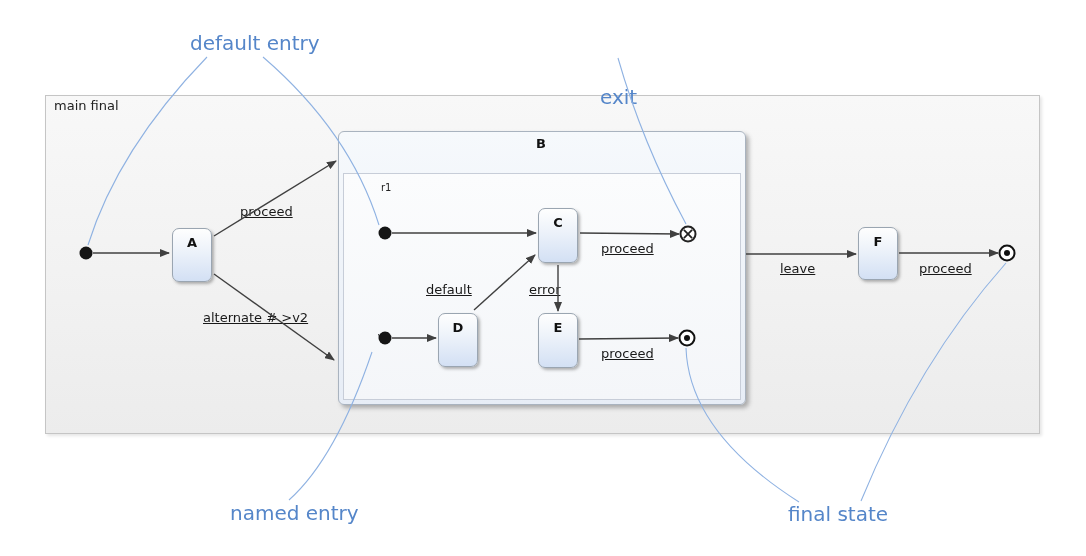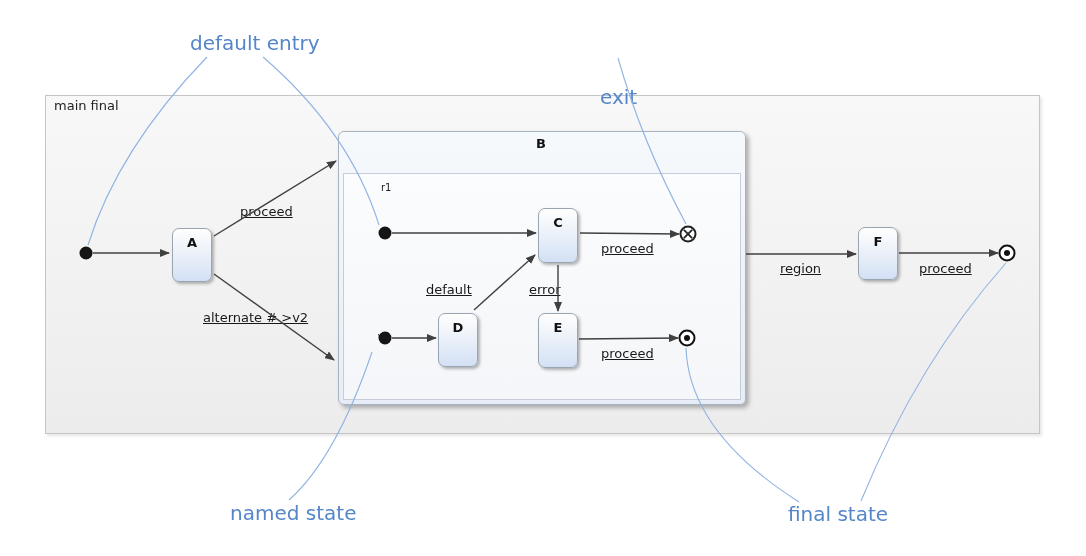--- a/index.html
+++ b/index.html
@@ -73,26 +73,26 @@
   <div class="abs state" id="state-f">F</div>
 
   <div class="abs eplabel" style="left:333px;top:332px;width:40px;text-align:center;">v2</div>
 
   <div class="abs tlabel" style="left:240px;top:205px;">proceed</div>
   <div class="abs tlabel" style="left:203px;top:311px;">alternate # &gt;v2</div>
   <div class="abs tlabel" style="left:426px;top:283px;">default</div>
   <div class="abs tlabel" style="left:529px;top:283px;">error</div>
   <div class="abs tlabel" style="left:601px;top:242px;">proceed</div>
   <div class="abs tlabel" style="left:601px;top:347px;">proceed</div>
-  <div class="abs tlabel" style="left:780px;top:262px;">region</div>
+  <div class="abs tlabel" style="left:780px;top:262px;">leave</div>
   <div class="abs tlabel" style="left:919px;top:262px;">proceed</div>
 
   <div class="abs annotation" style="left:190px;top:33px;">default entry</div>
   <div class="abs annotation" style="left:600px;top:39px;margin-top:48px;">exit</div>
-  <div class="abs annotation" style="left:230px;top:503px;">named state</div>
+  <div class="abs annotation" style="left:230px;top:503px;">named entry</div>
   <div class="abs annotation" style="left:788px;top:504px;">final state</div>
 
   <svg width="1086" height="556" viewBox="0 0 1086 556">
     <defs>
       <marker id="arr" markerWidth="10" markerHeight="8" refX="9" refY="4" orient="auto" markerUnits="userSpaceOnUse">
         <path d="M0,0 L10,4 L0,8 z" fill="#404040"></path>
       </marker>
     </defs>
 
     <g fill="none" stroke="#8fb2e2" stroke-width="1.1">

